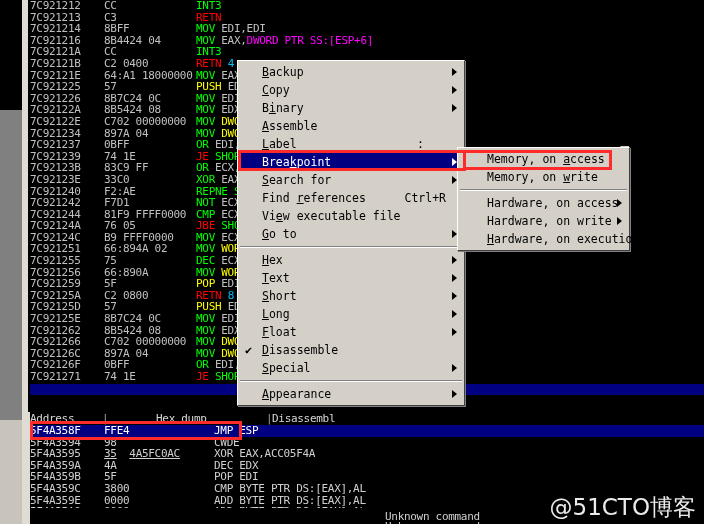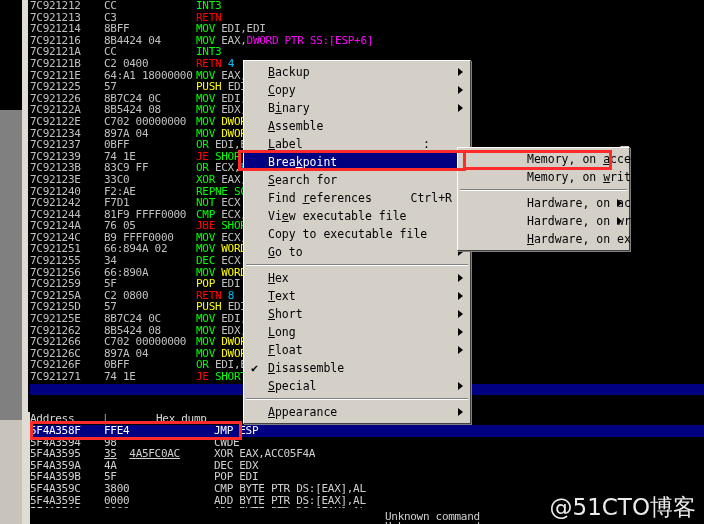--- a/index.html
+++ b/index.html
@@ -130,21 +130,21 @@
   .dump-leftbar {
     position: absolute;
     left: 22px; top: 412px;
     width: 8px; height: 112px;
     background: #dfdcd4;
   }
 
   
   .menu {
     position: absolute;
-    left: 243px; top: 60px;
+    left: 237px; top: 60px;
     width: 228px;
     background: #d4d0c8;
     border-top: 1px solid #ffffff;
     border-left: 1px solid #ffffff;
     border-right: 1px solid #404040;
     border-bottom: 1px solid #404040;
     box-shadow: 1px 1px 0 #808080;
     padding: 2px 0 2px 0;
     font-family: "DejaVu Sans Mono", monospace;
     font-size: 11.5px;
@@ -204,21 +204,21 @@
     border-left: 1px solid #ffffff;
     border-right: 1px solid #404040;
     border-bottom: 1px solid #404040;
     box-shadow: 1px 1px 0 #808080;
     padding: 2px 0;
     font-family: "DejaVu Sans Mono", monospace;
     font-size: 11.5px;
     color: #000;
     z-index: 40;
   }
-  .submenu .mi { padding-left: 29px; margin-left: 40px; }
+  .submenu .mi { padding-left: 29px; }
 
   
   .redbox {
     position: absolute;
     border: 3px solid #ff2b2b;
     z-index: 60;
     pointer-events: none;
   }
   #redbox-breakpoint { left: 238px; top: 150px; width: 228px; height: 21px; }
   #redbox-memaccess  { left: 463px; top: 150px; width: 149px; height: 20px; }
@@ -309,21 +309,21 @@
       <div class="dis-row"><span class="col-addr">7C921237</span><span class="col-hex">0BFF</span><span class="col-asm"><span class="m-green">OR </span><span class="m-ltgray">EDI,EDI</span></span></div>
       <div class="dis-row"><span class="col-addr">7C921239</span><span class="col-hex">74 1E</span><span class="col-asm"><span class="m-red">JE </span><span class="m-green">SHORT n</span></span></div>
       <div class="dis-row"><span class="col-addr">7C92123B</span><span class="col-hex">83C9 FF</span><span class="col-asm"><span class="m-green">OR </span><span class="m-ltgray">ECX,</span><span class="m-cyan">FFFFFFFF</span></span></div>
       <div class="dis-row"><span class="col-addr">7C92123E</span><span class="col-hex">33C0</span><span class="col-asm"><span class="m-green">XOR </span><span class="m-ltgray">EAX,EAX</span></span></div>
       <div class="dis-row"><span class="col-addr">7C921240</span><span class="col-hex">F2:AE</span><span class="col-asm"><span class="m-green">REPNE SCAS</span></span></div>
       <div class="dis-row"><span class="col-addr">7C921242</span><span class="col-hex">F7D1</span><span class="col-asm"><span class="m-green">NOT </span><span class="m-ltgray">ECX</span></span></div>
       <div class="dis-row"><span class="col-addr">7C921244</span><span class="col-hex">81F9 FFFF0000</span><span class="col-asm"><span class="m-green">CMP </span><span class="m-ltgray">ECX,</span><span class="m-cyan">0FFFF</span></span></div>
       <div class="dis-row"><span class="col-addr">7C92124A</span><span class="col-hex">76 05</span><span class="col-asm"><span class="m-red">JBE </span><span class="m-green">SHORT</span></span></div>
       <div class="dis-row"><span class="col-addr">7C92124C</span><span class="col-hex">B9 FFFF0000</span><span class="col-asm"><span class="m-green">MOV </span><span class="m-ltgray">ECX,</span><span class="m-cyan">0FFFF</span></span></div>
       <div class="dis-row"><span class="col-addr">7C921251</span><span class="col-hex">66:894A 02</span><span class="col-asm"><span class="m-green">MOV </span><span class="m-yellow">WORD PTR DS:[EDX+2],CX</span></span></div>
-      <div class="dis-row"><span class="col-addr">7C921255</span><span class="col-hex">34</span><span class="col-asm"><span class="m-green">DEC </span><span class="m-ltgray">ECX</span></span></div>
+      <div class="dis-row"><span class="col-addr">7C921255</span><span class="col-hex">75</span><span class="col-asm"><span class="m-green">DEC </span><span class="m-ltgray">ECX</span></span></div>
       <div class="dis-row"><span class="col-addr">7C921256</span><span class="col-hex">66:890A</span><span class="col-asm"><span class="m-green">MOV </span><span class="m-yellow">WORD PTR DS:[EDX],CX</span></span></div>
       <div class="dis-row"><span class="col-addr">7C921259</span><span class="col-hex">5F</span><span class="col-asm"><span class="m-yellow">POP </span><span class="m-ltgray">EDI</span></span></div>
       <div class="dis-row"><span class="col-addr">7C92125A</span><span class="col-hex">C2 0800</span><span class="col-asm"><span class="m-red">RETN </span><span class="m-cyan">8</span></span></div>
       <div class="dis-row"><span class="col-addr">7C92125D</span><span class="col-hex">57</span><span class="col-asm"><span class="m-yellow">PUSH </span><span class="m-ltgray">EDI</span></span></div>
       <div class="dis-row"><span class="col-addr">7C92125E</span><span class="col-hex">8B7C24 0C</span><span class="col-asm"><span class="m-green">MOV </span><span class="m-ltgray">EDI,</span><span class="m-mag">DWORD PTR SS:[ESP+C]</span></span></div>
       <div class="dis-row"><span class="col-addr">7C921262</span><span class="col-hex">8B5424 08</span><span class="col-asm"><span class="m-green">MOV </span><span class="m-ltgray">EDX,</span><span class="m-mag">DWORD PTR SS:[ESP+8]</span></span></div>
       <div class="dis-row"><span class="col-addr">7C921266</span><span class="col-hex">C702 00000000</span><span class="col-asm"><span class="m-green">MOV </span><span class="m-yellow">DWORD PTR DS:[EDX],0</span></span></div>
       <div class="dis-row"><span class="col-addr">7C92126C</span><span class="col-hex">897A 04</span><span class="col-asm"><span class="m-green">MOV </span><span class="m-yellow">DWORD PTR DS:[EDX+4],EDI</span></span></div>
       <div class="dis-row"><span class="col-addr">7C92126F</span><span class="col-hex">0BFF</span><span class="col-asm"><span class="m-green">OR </span><span class="m-ltgray">EDI,EDI</span></span></div>
       <div class="dis-row"><span class="col-addr">7C921271</span><span class="col-hex">74 1E</span><span class="col-asm"><span class="m-red">JE </span><span class="m-green">SHORT n</span></span></div>
@@ -351,21 +351,20 @@
   <div class="menu" id="context-menu">
       <div class="mi"><span><span class="acc">B</span>ackup</span><span class="arrow"></span></div>
       <div class="mi"><span><span class="acc">C</span>opy</span><span class="arrow"></span></div>
       <div class="mi"><span>B<span class="acc">i</span>nary</span><span class="arrow"></span></div>
       <div class="mi"><span><span class="acc">A</span>ssemble</span></div>
       <div class="mi"><span><span class="acc">L</span>abel</span><span class="dots">:</span></div>
       <div class="mi hl"><span>Brea<span class="acc">k</span>point</span><span class="arrow"></span></div>
       <div class="mi"><span><span class="acc">S</span>earch for</span><span class="arrow"></span></div>
       <div class="mi"><span>Find <span class="acc">r</span>eferences</span><span class="shortcut">Ctrl+R</span></div>
       <div class="mi"><span>Vi<span class="acc">e</span>w executable file</span></div>
-      <div class="mi"><span>Copy to executable file</span></div>
       <div class="mi"><span><span class="acc">G</span>o to</span><span class="arrow"></span></div>
       <div class="msep"></div>
       <div class="mi"><span><span class="acc">H</span>ex</span><span class="arrow"></span></div>
       <div class="mi"><span><span class="acc">T</span>ext</span><span class="arrow"></span></div>
       <div class="mi"><span><span class="acc">S</span>hort</span><span class="arrow"></span></div>
       <div class="mi"><span><span class="acc">L</span>ong</span><span class="arrow"></span></div>
       <div class="mi"><span><span class="acc">F</span>loat</span><span class="arrow"></span></div>
       <div class="mi"><span class="check">✔</span><span><span class="acc">D</span>isassemble</span></div>
       <div class="mi"><span><span class="acc">S</span>pecial</span><span class="arrow"></span></div>
       <div class="msep"></div>

